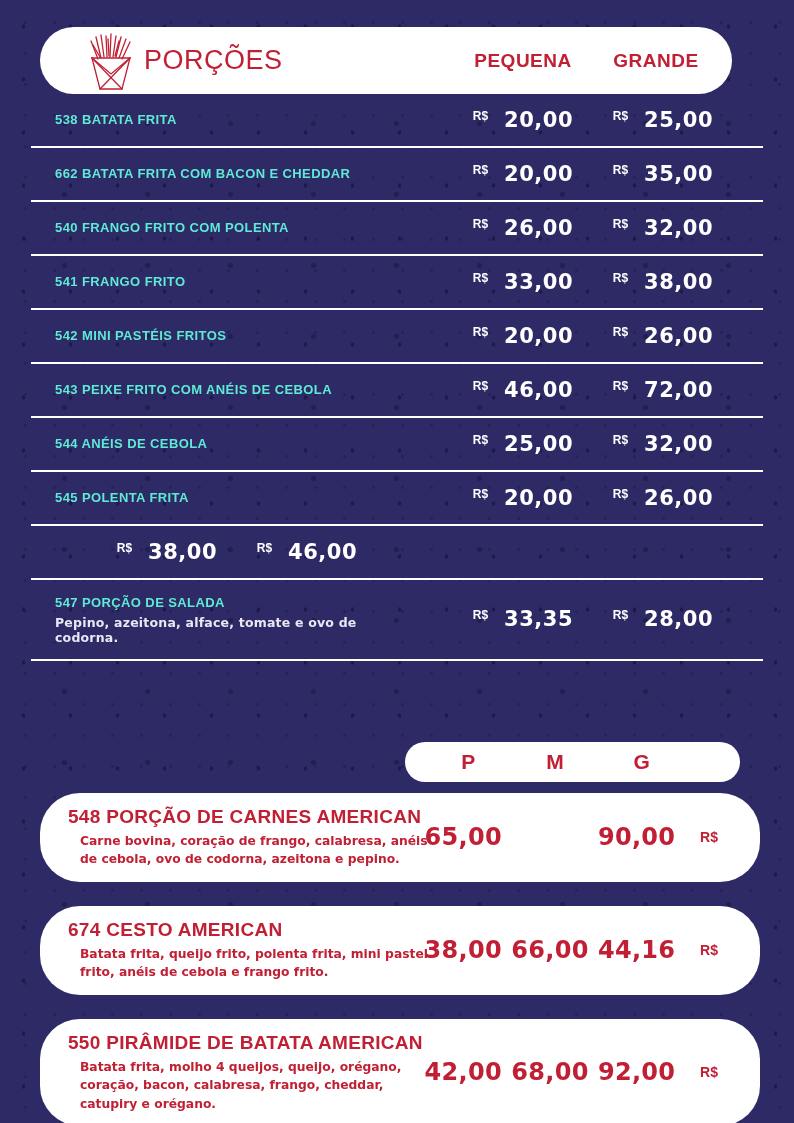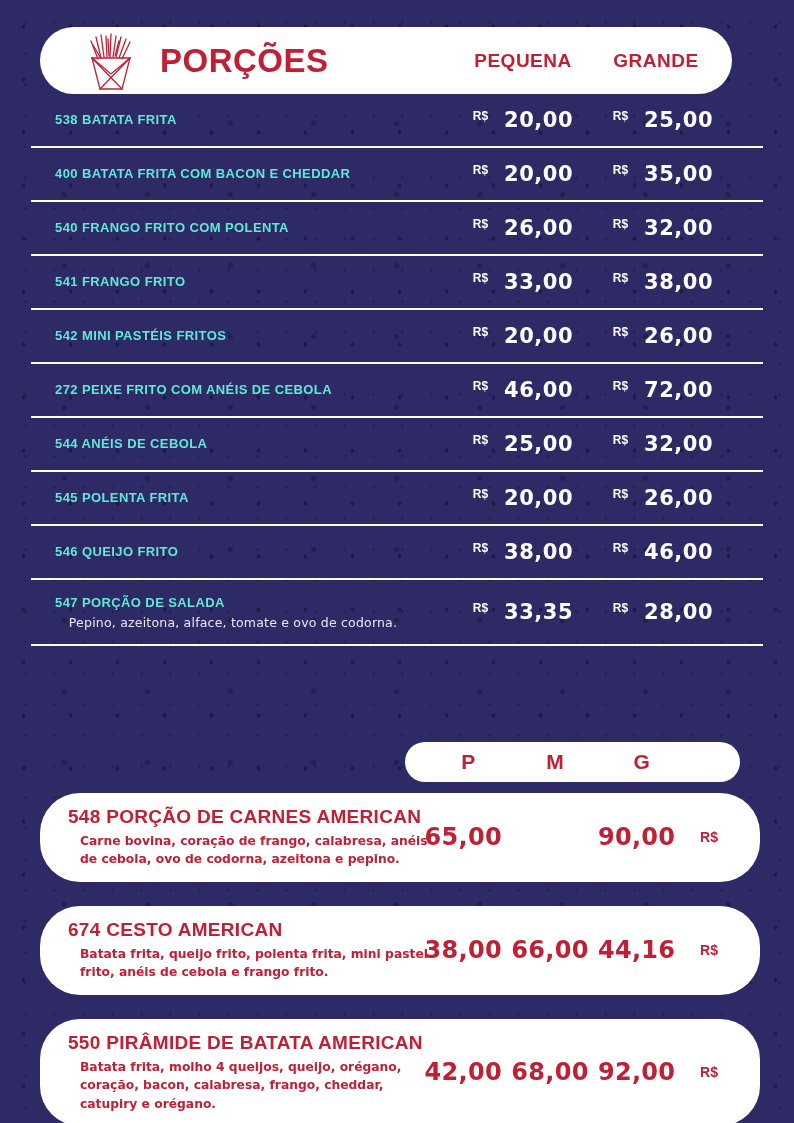--- a/index.html
+++ b/index.html
@@ -18,21 +18,21 @@
   .page { position: relative; width: 794px; height: 1123px; }
 
   
   .header-pill {
     position: absolute; left: 40px; top: 27px; width: 692px; height: 67px;
     background: #ffffff; border-radius: 34px;
     display: flex; align-items: center;
   }
   .fries-icon-box { margin-left: 44px; width: 52px; height: 60px; flex: 0 0 auto; margin-top: 4px; }
   .menu-title {
-    margin-left: 24px; font-size: 33px; font-weight: 700; letter-spacing: .5px;
+    margin-left: 8px; font-size: 27px; font-weight: 400; letter-spacing: .5px;
     color: var(--red); white-space: nowrap;
   }
   .size-col-label {
     position: absolute; top: 0; height: 67px; display: flex; align-items: center; justify-content: center;
     font-size: 19px; font-weight: 700; letter-spacing: .5px; color: var(--red);
     transform: translateX(-50%);
   }
   .size-col-label.small-col { left: 483px; }
   .size-col-label.large-col { left: 616px; }
 
@@ -42,23 +42,22 @@
     display: flex; align-items: center;
     padding: 14px 50px 14px 24px;
     border-bottom: 2.5px solid #ffffff;
   }
   .row-name-wrap { flex: 1 1 auto; max-width: 382px; }
   .row-name {
     color: #5eead4; font-size: 13px; font-weight: 700; letter-spacing: .4px;
     line-height: 1.35;
   }
   .row-desc {
-    color: #e9e7f4; font-size: 12.5px; font-weight: 400; letter-spacing: .2px; margin-top: 3px;
+    color: #e9e7f4; font-size: 12.5px; font-weight: 700; letter-spacing: .2px; margin-top: 3px;
     font-family: "DejaVu Sans", sans-serif;
-    text-align: center;
   }
   .pgroup { display: flex; align-items: center; justify-content: flex-end; flex: 0 0 auto; }
   .pgroup.g1 { width: 162px; }
   .pgroup.g2 { width: 140px; }
   .cur {
     color: #ffffff; font-size: 12px; font-weight: 700; margin-right: 16px; transform: translateY(-4px);
   }
   .num {
     color: #ffffff; font-size: 21px; font-weight: 700; letter-spacing: .5px;
     font-family: "DejaVu Sans", sans-serif;
@@ -142,21 +141,21 @@
           <span class="cur">R$</span>
           <span class="num">20,00</span>
         </div>
         <div class="pgroup g2">
           <span class="cur">R$</span>
           <span class="num">25,00</span>
         </div>
       </div>
       <div class="row">
         <div class="row-name-wrap">
-          <div class="row-name">400 BATATA FRITA COM BACON E CHEDDAR</div>
+          <div class="row-name">662 BATATA FRITA COM BACON E CHEDDAR</div>
         </div>
         <div class="pgroup g1">
           <span class="cur">R$</span>
           <span class="num">20,00</span>
         </div>
         <div class="pgroup g2">
           <span class="cur">R$</span>
           <span class="num">35,00</span>
         </div>
       </div>
@@ -194,21 +193,21 @@
           <span class="cur">R$</span>
           <span class="num">20,00</span>
         </div>
         <div class="pgroup g2">
           <span class="cur">R$</span>
           <span class="num">26,00</span>
         </div>
       </div>
       <div class="row">
         <div class="row-name-wrap">
-          <div class="row-name">272 PEIXE FRITO COM ANÉIS DE CEBOLA</div>
+          <div class="row-name">543 PEIXE FRITO COM ANÉIS DE CEBOLA</div>
         </div>
         <div class="pgroup g1">
           <span class="cur">R$</span>
           <span class="num">46,00</span>
         </div>
         <div class="pgroup g2">
           <span class="cur">R$</span>
           <span class="num">72,00</span>
         </div>
       </div>
@@ -232,23 +231,20 @@
         <div class="pgroup g1">
           <span class="cur">R$</span>
           <span class="num">20,00</span>
         </div>
         <div class="pgroup g2">
           <span class="cur">R$</span>
           <span class="num">26,00</span>
         </div>
       </div>
       <div class="row">
-        <div class="row-name-wrap">
-          <div class="row-name">546 QUEIJO FRITO</div>
-        </div>
         <div class="pgroup g1">
           <span class="cur">R$</span>
           <span class="num">38,00</span>
         </div>
         <div class="pgroup g2">
           <span class="cur">R$</span>
           <span class="num">46,00</span>
         </div>
       </div>
       <div class="row">

